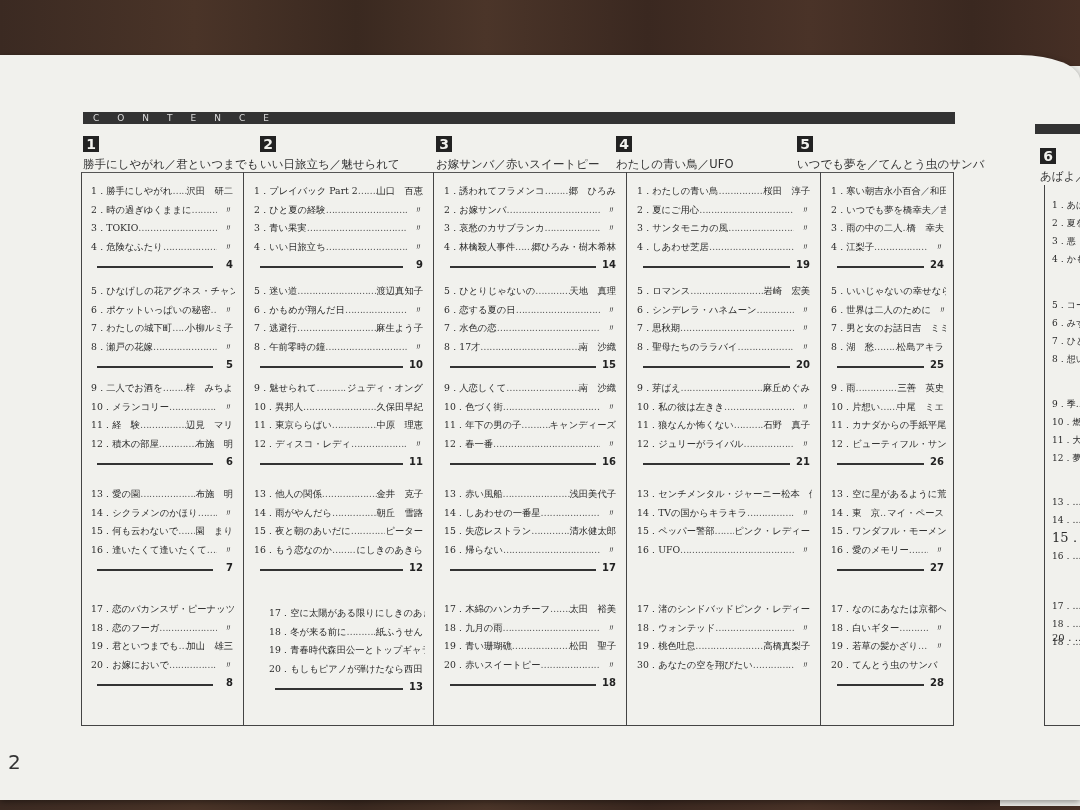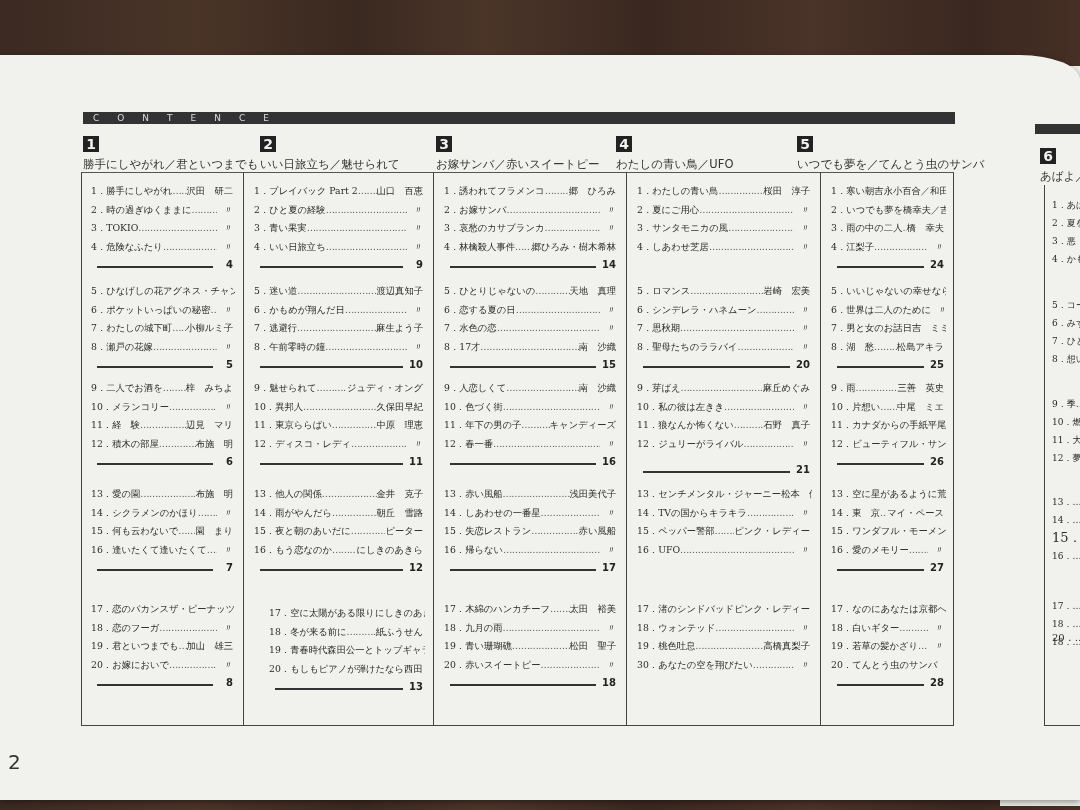--- a/index.html
+++ b/index.html
@@ -421,21 +421,21 @@
         <span class="a">浅田美代子</span>
       </div>
         <div class="row">
         <span class="t">14．しあわせの一番星</span>
         <span class="dots">…………………………………………</span>
         <span class="a">〃</span>
       </div>
         <div class="row">
         <span class="t">15．失恋レストラン</span>
         <span class="dots">…………………………………………</span>
-        <span class="a">赤い風船</span>
+        <span class="a">清水健太郎</span>
       </div>
         <div class="row">
         <span class="t">16．帰らない</span>
         <span class="dots">…………………………………………</span>
         <span class="a">〃</span>
       </div>
         <div style="position:relative;height:20px;">
       <div class="pline" style="top:10px;right:22px;left:6px;"></div>
       <span class="pnum" style="top:3px;">17</span>
     </div>
@@ -482,20 +482,24 @@
         <div class="row">
         <span class="t">3．サンタモニカの風</span>
         <span class="dots">…………………………………………</span>
         <span class="a">〃</span>
       </div>
         <div class="row">
         <span class="t">4．しあわせ芝居</span>
         <span class="dots">…………………………………………</span>
         <span class="a">〃</span>
       </div>
+        <div style="position:relative;height:20px;">
+      <div class="pline" style="top:10px;right:22px;left:6px;"></div>
+      <span class="pnum" style="top:3px;">19</span>
+    </div>
       </div>
       <div class="group" style="top: 110px;">
         <div class="row">
         <span class="t">5．ロマンス</span>
         <span class="dots">…………………………………………</span>
         <span class="a">岩崎　宏美</span>
       </div>
         <div class="row">
         <span class="t">6．シンデレラ・ハネムーン</span>
         <span class="dots">…………………………………………</span>
@@ -530,21 +534,21 @@
         <div class="row">
         <span class="t">11．狼なんか怖くない</span>
         <span class="dots">…………………………………………</span>
         <span class="a">石野　真子</span>
       </div>
         <div class="row">
         <span class="t">12．ジュリーがライバル</span>
         <span class="dots">…………………………………………</span>
         <span class="a">〃</span>
       </div>
-        <div style="position:relative;height:20px;margin-top:8px;">
+        <div style="position:relative;height:20px;">
       <div class="pline" style="top:10px;right:22px;left:6px;"></div>
       <span class="pnum" style="top:3px;">21</span>
     </div>
       </div>
       <div class="group" style="top: 313px;">
         <div class="row">
         <span class="t">13．センチメンタル・ジャーニー</span>
         <span class="dots">…………………………………………</span>
         <span class="a">松本　伊代</span>
       </div>

